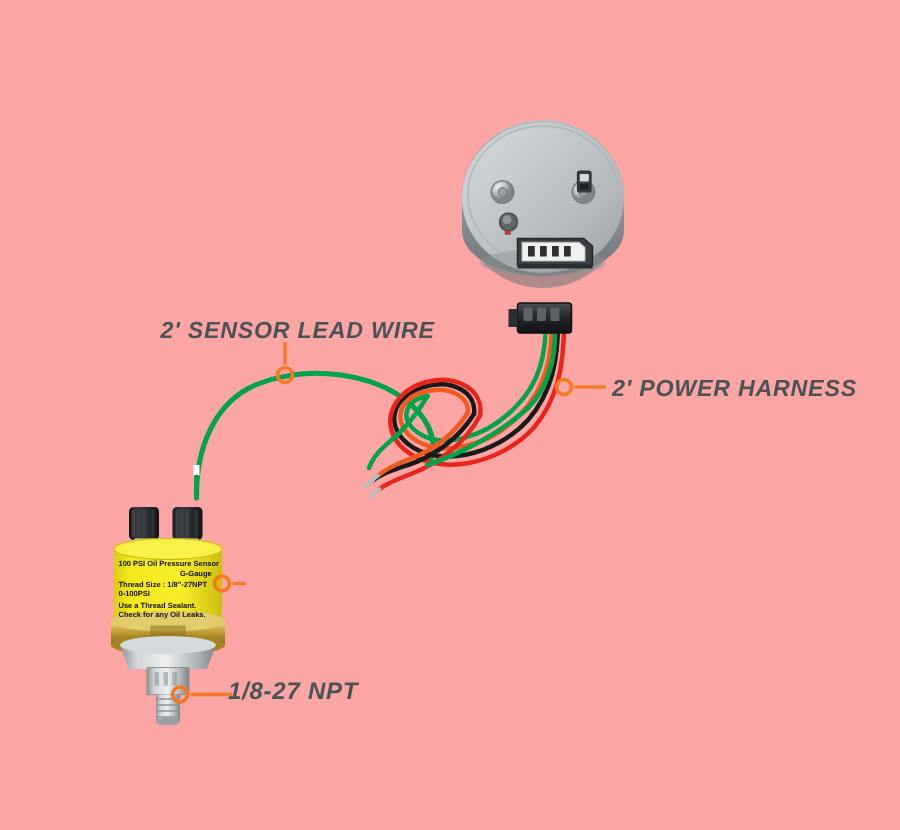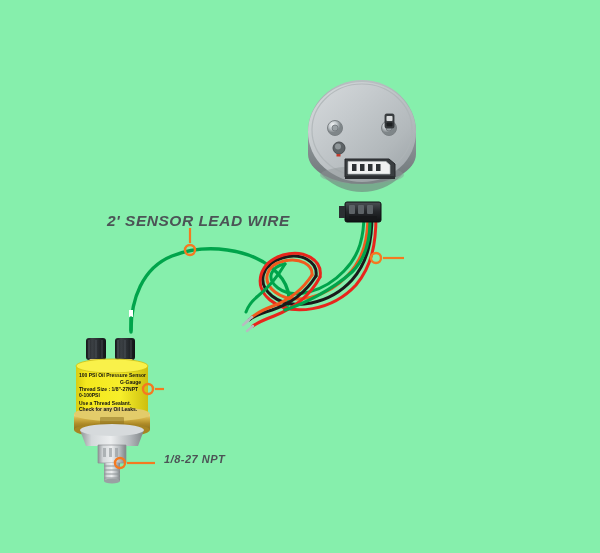--- a/index.html
+++ b/index.html
@@ -1,24 +1,24 @@
 <!DOCTYPE html>
 <html><head>
 <meta charset="utf-8">
 <style>
   html,body{margin:0;padding:0;background:#ffffff;}
   body{width:600px;height:553px;position:relative;overflow:hidden;
        font-family:"Liberation Sans", sans-serif;}
-  #stage{position:absolute;left:0;top:0;width:600px;height:553px;background:#86efac;}
+  #stage{position:absolute;left:0;top:0;width:600px;height:553px;background:#fca5a5;}
   .lbl{position:absolute;font-style:italic;font-weight:bold;color:#4c5356;
        letter-spacing:0.5px;white-space:pre-line;line-height:1.12;}
   #lead-wire-label{left:107px;top:212px;font-size:15.5px;}
   #power-harness-label{left:408px;top:251px;font-size:15.5px;}
   #pressure-sensor-label{left:167px;top:381px;font-size:15.5px;}
-  #npt-label{left:164px;top:453px;font-size:11px;}
+  #npt-label{left:152px;top:453px;font-size:16px;}
   svg{position:absolute;left:0;top:0;}
 </style>
 </head>
 <body>
 
 <div id="stage">
 
 <svg width="600" height="553" viewBox="0 0 600 553">
   <defs>
     <linearGradient id="gaugeFace" x1="0" y1="0" x2="1" y2="1">
@@ -210,17 +210,18 @@
     <circle cx="148" cy="389" r="5" fill="none" stroke="#f47920" stroke-width="2.4"></circle>
   </g>
   <g>
     <line x1="127" y1="463" x2="155" y2="463" stroke="#f47920" stroke-width="2.2"></line>
     <circle cx="120" cy="463" r="5" fill="none" stroke="#f47920" stroke-width="2.4"></circle>
   </g>
 </svg>
 
 <div class="lbl" id="lead-wire-label">2' SENSOR LEAD WIRE</div>
 
+<div class="lbl" id="power-harness-label">2' POWER HARNESS</div>
 
 
 <div class="lbl" id="npt-label">1/8-27 NPT</div>
 
 </div>
 
 </body></html>

